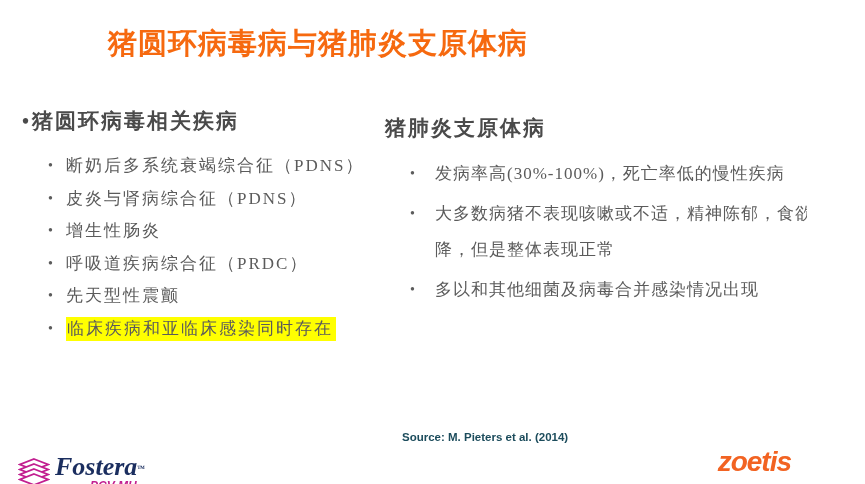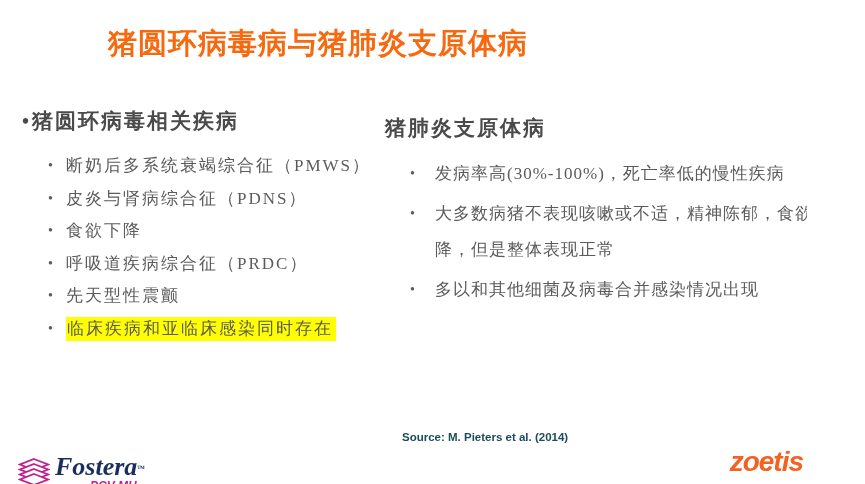--- a/index.html
+++ b/index.html
@@ -42,38 +42,38 @@
     font-family:"Liberation Serif", serif;font-style:italic;font-weight:800;
     font-size:26px;color:#1B2E5F;letter-spacing:0;line-height:26px;
   }
   .fostera-tm{font-size:8px;vertical-align:4px;font-style:normal;color:#1B2E5F;}
   .fostera-sub{
     position:absolute;left:72px;top:25px;
     font-family:"Liberation Sans", sans-serif;font-style:italic;font-weight:bold;
     font-size:12px;color:#C21F90;white-space:nowrap;
   }
   .zoetis{
-    position:absolute;right:4px;top:448px;
+    position:absolute;right:16px;top:448px;
     font-family:"Liberation Sans", sans-serif;font-style:italic;font-weight:800;
     font-size:28px;color:#F26322;letter-spacing:-1px;line-height:28px;
   }
 </style>
 </head>
 <body>
 
 <div class="slide">
 
   <h1 class="title">猪圆环病毒病与猪肺炎支原体病</h1>
 
   <div class="col-header left"><span class="hdr-bullet">•</span><span>猪圆环病毒相关疾病</span></div>
 
   <ul class="bullets left">
-    <li><span class="b">•</span><span class="t">断奶后多系统衰竭综合征（PMWS）</span></li>
+    <li><span class="b">•</span><span class="t">断奶后多系统衰竭综合征（PDNS）</span></li>
     <li><span class="b">•</span><span class="t">皮炎与肾病综合征（PDNS）</span></li>
-    <li><span class="b">•</span><span class="t">食欲下降</span></li>
+    <li><span class="b">•</span><span class="t">增生性肠炎</span></li>
     <li><span class="b">•</span><span class="t">呼吸道疾病综合征（PRDC）</span></li>
     <li><span class="b">•</span><span class="t">先天型性震颤</span></li>
     <li><span class="b">•</span><span class="t hl">临床疾病和亚临床感染同时存在</span></li>
   </ul>
 
   <div class="col-header right"><span>猪肺炎支原体病</span></div>
 
   <ul class="bullets right">
     <li><span class="b">•</span><span class="t">发病率高(30%-100%)，死亡率低的慢性疾病</span></li>
     <li><span class="b">•</span><span class="t">大多数病猪不表现咳嗽或不适，精神陈郁，食欲下降，但是整体表现正常</span></li>

